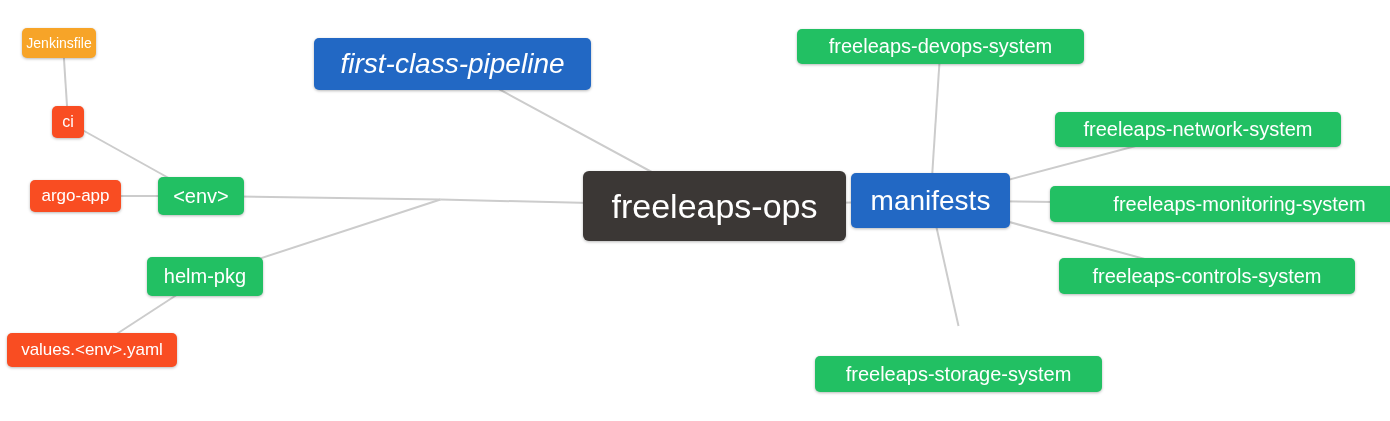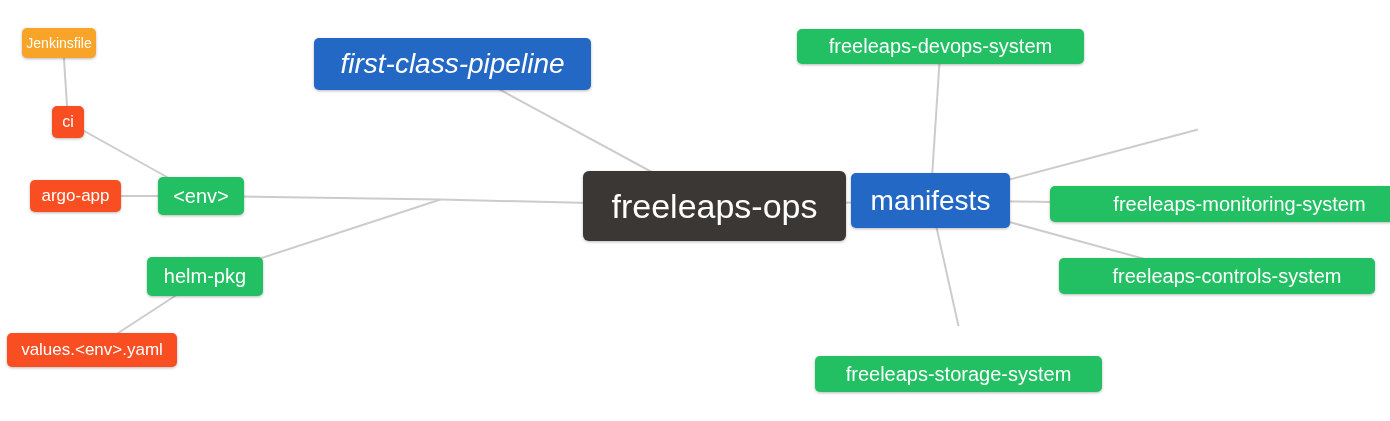--- a/index.html
+++ b/index.html
@@ -50,21 +50,21 @@
   #n-manifests  { left: 851px;  top: 173px; width: 159px; height: 55px; font-size: 28px; }
   #n-env        { left: 158px;  top: 177px; width: 86px;  height: 38px; font-size: 20px; }
   #n-helm       { left: 147px;  top: 257px; width: 116px; height: 39px; font-size: 20px; }
   #n-ci         { left: 52px;   top: 106px; width: 32px;  height: 32px; font-size: 16px; }
   #n-argo       { left: 30px;   top: 180px; width: 91px;  height: 32px; font-size: 17px; }
   #n-jenkins    { left: 22px;   top: 28px;  width: 74px;  height: 30px; font-size: 14px; }
   #n-values     { left: 7px;    top: 333px; width: 170px; height: 34px; font-size: 17px; }
   #n-devops     { left: 797px;  top: 29px;  width: 287px; height: 35px; font-size: 20px; }
   #n-network    { left: 1055px; top: 112px; width: 286px; height: 35px; font-size: 20px; }
   #n-monitoring { left: 1050px; top: 186px; width: 327px; height: 36px; font-size: 20px; padding-left: 26px; }
-  #n-controls   { left: 1059px; top: 258px; width: 296px; height: 36px; font-size: 20px; padding-left: 20px; }
+  #n-controls   { left: 1059px; top: 258px; width: 296px; height: 36px; font-size: 20px; }
   #n-storage    { left: 815px;  top: 308px; width: 287px; height: 36px; font-size: 20px; margin-top: 48px; }
 </style>
 </head>
 <body>
 
 <div class="canvas">
 
   <svg class="edges" viewBox="0 0 1390 421" aria-hidden="true">
     <line x1="63" y1="43" x2="68" y2="122"></line>
     <line x1="68" y1="122" x2="201" y2="196"></line>
@@ -85,17 +85,18 @@
   <div class="node dark" id="n-root">freeleaps-ops</div>
   <div class="node blue" id="n-pipeline">first-class-pipeline</div>
   <div class="node blue" id="n-manifests">manifests</div>
   <div class="node green" id="n-env">&lt;env&gt;</div>
   <div class="node green" id="n-helm">helm-pkg</div>
   <div class="node red" id="n-ci">ci</div>
   <div class="node red" id="n-argo">argo-app</div>
   <div class="node orange" id="n-jenkins">Jenkinsfile</div>
   <div class="node red" id="n-values">values.&lt;env&gt;.yaml</div>
   <div class="node green" id="n-devops">freeleaps-devops-system</div>
+  <div class="node green" id="n-network">freeleaps-network-system</div>
   <div class="node green" id="n-monitoring">freeleaps-monitoring-system</div>
   <div class="node green" id="n-controls">freeleaps-controls-system</div>
   <div class="node green" id="n-storage">freeleaps-storage-system</div>
 
 </div>
 
 </body></html>

